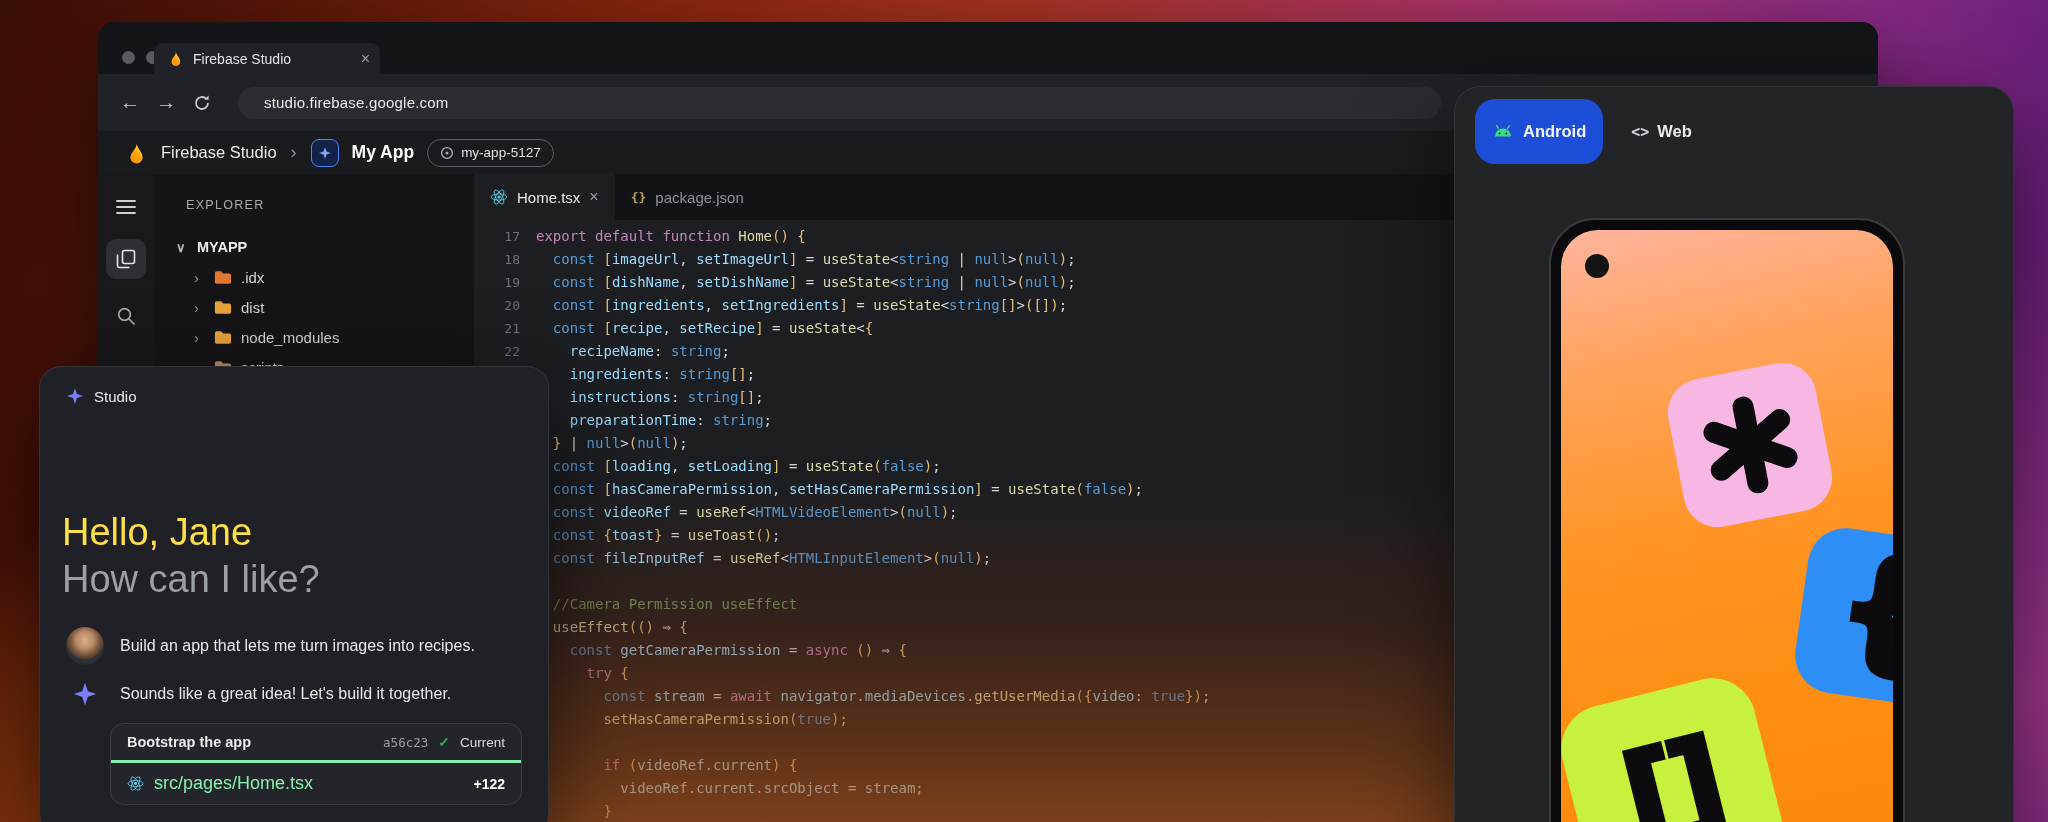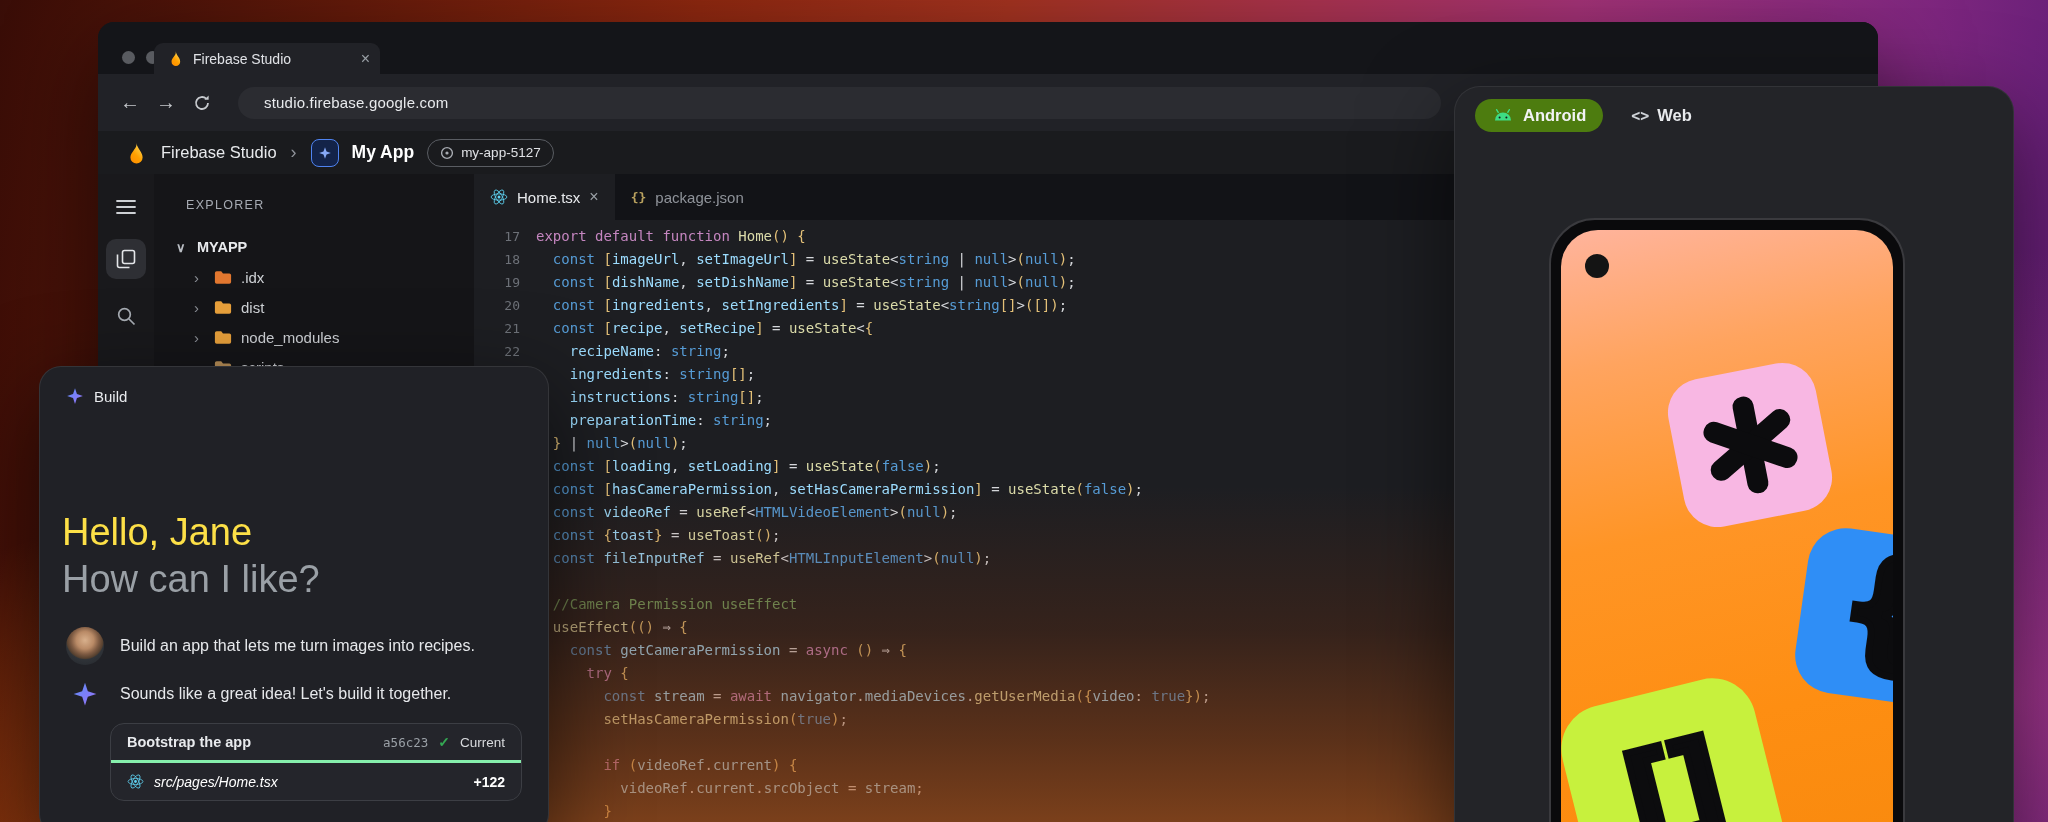--- a/index.html
+++ b/index.html
@@ -100,30 +100,30 @@
     background:radial-gradient(circle at 50% 35%, #d8b08c 0%, #b98a66 28%, #7d5a42 45%, #55402f 58%, #2f3338 62%, #23262b 100%); }
   .msg-icon { width:38px; flex:0 0 38px; display:flex; justify-content:center; }
   .msg-text { font-size:16px; color:#e6e8eb; }
   .card { margin:16px 26px 0 70px; border:1px solid #3c3e44; border-radius:14px; background:#24252b; }
   .card-head { display:flex; align-items:center; gap:10px; padding:10px 16px; border-bottom:3px solid #86efac; }
   .card-title { font-size:14.5px; font-weight:700; color:#e8eaed; flex:1; }
   .commit { font-family:"DejaVu Sans Mono", monospace; font-size:12.5px; color:#9aa0a6; }
   .checkmark { color:#34a853; font-size:14px; font-weight:700; }
   .status { font-size:13.5px; color:#d8dadd; }
   .card-file { display:flex; align-items:center; gap:10px; padding:10px 16px; }
-  .file-name { font-size:14px; color:#ffffff; flex:1;font-style:italic; }
+  .file-name { font-size:18px; color:#86efac; flex:1; }
   .diff { font-size:14px; color:#ffffff; font-weight:600; }
 
   
   .preview { position:absolute; left:1454px; top:86px; width:560px; height:780px; z-index:2;
     border-radius:26px; background:#232428; border:1px solid rgba(255,255,255,.07);
     box-shadow:0 30px 90px rgba(0,0,0,.55); overflow:hidden; }
   .ptabs { display:flex; align-items:center; gap:28px; padding:12px 0 0 20px; }
-  .ptab-android { display:flex; align-items:center; gap:9px; background:#4d7c0f; border-radius:20px;
-    padding:7px 17px; font-size:16.5px; font-weight:600; color:#f2f3f5; }
+  .ptab-android { display:flex; align-items:center; gap:9px; background:#1d4ed8; border-radius:20px;
+    padding:23px 17px; font-size:16.5px; font-weight:600; color:#f2f3f5; }
   .ptab-web { display:flex; align-items:center; gap:8px; font-size:16.5px; font-weight:600; color:#e8eaed; }
   .web-glyph { font-family:"DejaVu Sans Mono", monospace; font-size:15px; font-weight:700; color:#cfd3d8; }
   .phone { position:absolute; left:94px; top:131px; width:356px; height:680px;
     background:#0a0a0c; border-radius:46px; border:2px solid #3a3a3e; }
   .screen { position:absolute; inset:10px; border-radius:37px; overflow:hidden;
     background:linear-gradient(168deg,#ffb49d 0%,#ffa45f 20%,#ff9526 45%,#fe8e12 72%,#f8890d 100%); }
   .cam { position:absolute; left:24px; top:24px; width:24px; height:24px; border-radius:50%; background:#141414; }
   .shape { position:absolute; display:flex; align-items:center; justify-content:center;
     color:#0c0c0e; font-weight:900; font-family:"DejaVu Sans", sans-serif; }
   .shape .glyph { -webkit-text-stroke:7px #0c0c0e; line-height:1; }
@@ -425,21 +425,21 @@
   <div class="gem-header">
     <svg width="18" height="18" viewBox="0 0 24 24">
         <defs>
           <linearGradient id="gs1" x1="0" y1="0" x2="1" y2="1">
             <stop offset="0" stop-color="#5b8df6"></stop>
             <stop offset="1" stop-color="#9b72f9"></stop>
           </linearGradient>
         </defs>
         <path fill="url(#gs1)" d="M12 1.5 L14.6 9.4 L22.5 12 L14.6 14.6 L12 22.5 L9.4 14.6 L1.5 12 L9.4 9.4 Z"></path>
       </svg>
-    <span class="gem-title">Build</span>
+    <span class="gem-title">Studio</span>
   </div>
   <div class="greeting">
     <div class="g-hello">Hello, Jane</div>
     <div class="g-q">How can I like?</div>
   </div>
   <div class="messages">
     <div class="msg">
       <div class="avatar"></div>
       <div class="msg-text">Build an app that lets me turn images into recipes.</div>
     </div>

